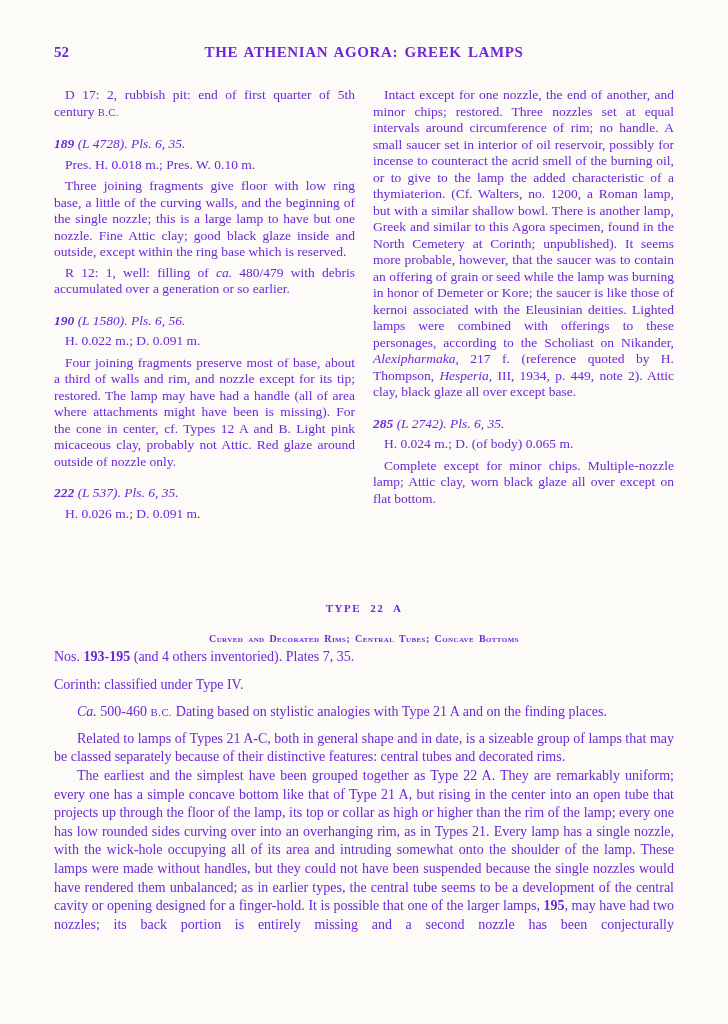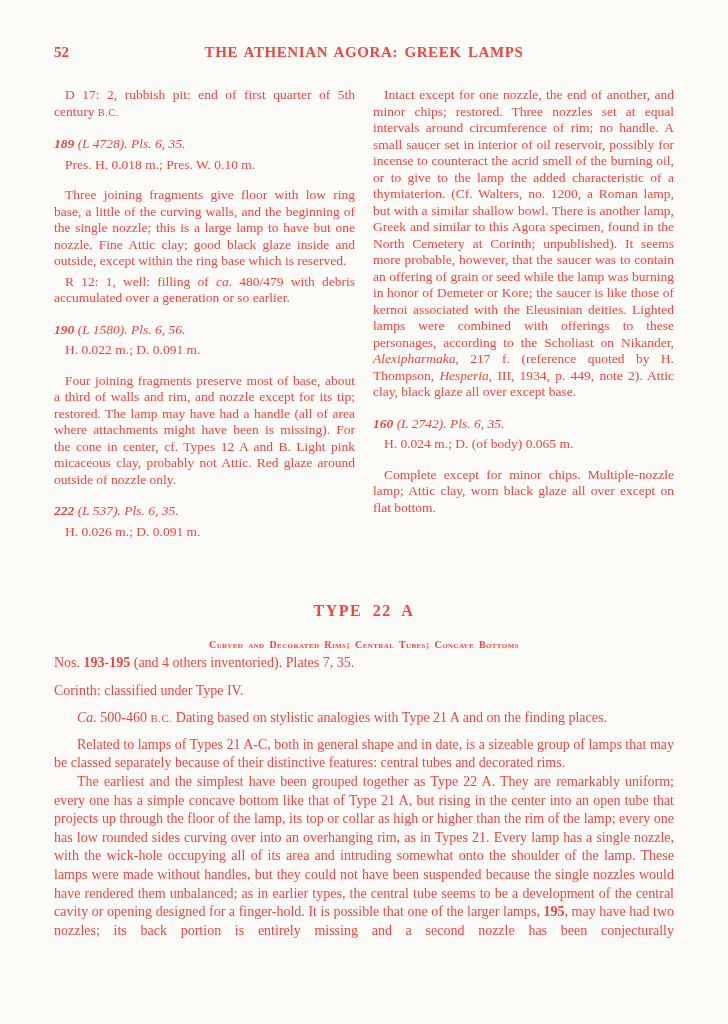--- a/index.html
+++ b/index.html
@@ -3,21 +3,21 @@
 <meta charset="utf-8">
 <style>
   * { margin: 0; padding: 0; box-sizing: border-box; }
   html, body { background: #e9e9e9; }
   .page {
     position: relative;
     width: 728px;
     height: 1024px;
     margin: 0 auto;
     background: #fcfbf8;
-    color: #ef4444;
+    color: #6d28d9;
     font-family: "Liberation Serif", "DejaVu Serif", serif;
     padding: 44px 54px 0 54px;
     overflow: hidden;
   }
   
   .pagehead {
     position: relative;
     text-align: center;
     font-weight: bold;
     font-size: 15px;
@@ -33,26 +33,26 @@
     height: 498px;
     overflow: hidden;
     font-size: 13.5px;
     line-height: 16.5px;
     text-align: justify;
   }
   .col { flex: 1 1 0; min-width: 0; }
   .note { text-indent: 11px; margin-top: 4px; }
   .entry-head { margin-top: 15px; text-align: left; font-style: italic; }
   .dims { text-indent: 11px; margin-top: 4px; text-align: left; }
-  .desc { text-indent: 11px; margin-top: 14px; }
+  .desc { text-indent: 11px; margin-top: 5px; }
   
   .section-title {
     margin-top: 17px;
     text-align: center;
-    font-size: 16px;
+    font-size: 11px;
     font-weight: bold;
     letter-spacing: 1.5px;
     word-spacing: 5px;
   }
   .section-subtitle {
     margin-top: 19px;
     text-align: center;
     font-variant: small-caps;
     font-weight: bold;
     font-size: 10px;
@@ -104,21 +104,21 @@
       <div>
         <p class="entry-head"><span class="b">222</span><span> (L 537). Pls. 6, 35.</span></p>
         <p class="dims">H. 0.026 m.; D. 0.091 m.</p>
       </div>
     </div>
 
     <div class="col">
       <p class="desc" style="margin-top:0"><span>Intact except for one nozzle, the end of another, and minor chips; restored. Three nozzles set at equal intervals around circumference of rim; no handle. A small saucer set in interior of oil reservoir, possibly for incense to counteract the acrid smell of the burning oil, or to give to the lamp the added characteristic of a thymiaterion. (Cf. Walters, no. 1200, a Roman lamp, but with a similar shallow bowl. There is another lamp, Greek and similar to this Agora specimen, found in the North Cemetery at Corinth; unpublished). It seems more probable, however, that the saucer was to contain an offering of grain or seed while the lamp was burning in honor of Demeter or Kore; the saucer is like those of kernoi associated with the Eleusinian deities. Lighted lamps were combined with offerings to these personages, according to the Scholiast on Nikander, </span><span class="i">Alexipharmaka,</span><span> 217 f. (reference quoted by H. Thompson, </span><span class="i">Hesperia,</span><span> III, 1934, p. 449, note 2). Attic clay, black glaze all over except base.</span></p>
 
       <div>
-        <p class="entry-head"><span class="b">160</span><span> (L 2742). Pls. 6, 35.</span></p>
+        <p class="entry-head"><span class="b">285</span><span> (L 2742). Pls. 6, 35.</span></p>
         <p class="dims">H. 0.024 m.; D. (of body) 0.065 m.</p>
         <p class="desc">Complete except for minor chips. Multiple-nozzle lamp; Attic clay, worn black glaze all over except on flat bottom.</p>
       </div>
     </div>
 
   </div>
 
   <div>
     <h2 class="section-title">TYPE 22 A</h2>
     <h3 class="section-subtitle">Curved and Decorated Rims; Central Tubes; Concave Bottoms</h3>

